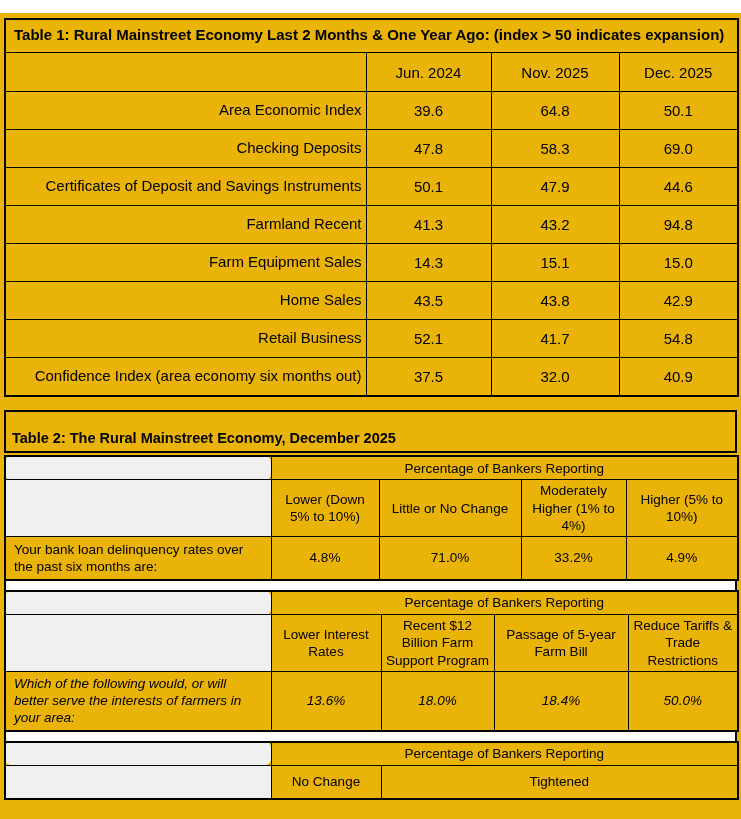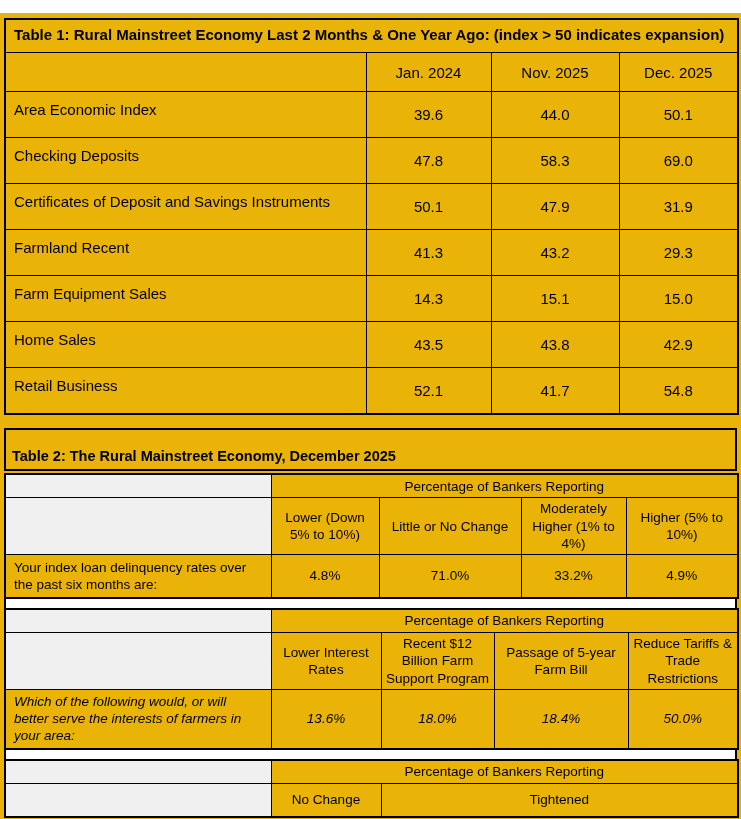--- a/index.html
+++ b/index.html
@@ -42,22 +42,22 @@
     height: 34px;
     text-align: center;
     font-size: 15px;
     padding: 2px;
   }
   .t1 .data-row td {
     height: 31px;
     font-size: 15px;
   }
   .t1 .label-cell {
-    text-align: left;
-    padding: 2px 4px 12px 8px;
+    text-align: right;
+    padding: 2px 4px 4px 8px;
   }
   .t1 .num-cell {
     text-align: center;
     padding: 2px;
   }
   .gap-between-tables {
     height: 13px;
   }
   
   .t2-title-table {
@@ -70,20 +70,21 @@
     height: 18px;
   }
   .t2 td {
     font-size: 13.5px;
     line-height: 1.28;
   }
   .t2 .pct-row td {
     height: 20px;
     text-align: center;
     padding: 1px 16px;
+    border-radius: 6px;
   }
   .t2 .colhead-row td {
     text-align: center;
     padding: 2px 4px;
   }
   .t2 .s12-head { height: 48px; }
   .t2 .s3-head  { height: 28px; }
   .t2 .question-cell {
     text-align: left;
     padding: 3px 6px 3px 8px;
@@ -118,65 +119,71 @@
           <col style="width:125px">
           <col style="width:128px">
           <col style="width:119px">
       </colgroup>
       <tbody>
         <tr>
           <td colspan="4" class="title-cell">Table 1: Rural Mainstreet Economy Last 2 Months &amp; One Year Ago: (index &gt; 50 indicates expansion)</td>
         </tr>
         <tr class="head-row">
           <td></td>
-          <td>Jan. 2024</td>
+          <td>Jun. 2024</td>
           <td>Nov. 2025</td>
           <td>Dec. 2025</td>
         </tr>
         <tr class="data-row">
           <td class="label-cell">Area Economic Index</td>
           <td class="num-cell">39.6</td>
-          <td class="num-cell">44.0</td>
+          <td class="num-cell">64.8</td>
           <td class="num-cell">50.1</td>
         </tr>
         <tr class="data-row">
           <td class="label-cell">Checking Deposits</td>
           <td class="num-cell">47.8</td>
           <td class="num-cell">58.3</td>
           <td class="num-cell">69.0</td>
         </tr>
         <tr class="data-row">
           <td class="label-cell">Certificates of Deposit and Savings Instruments</td>
           <td class="num-cell">50.1</td>
           <td class="num-cell">47.9</td>
-          <td class="num-cell">31.9</td>
+          <td class="num-cell">44.6</td>
         </tr>
         <tr class="data-row">
           <td class="label-cell">Farmland Recent</td>
           <td class="num-cell">41.3</td>
           <td class="num-cell">43.2</td>
-          <td class="num-cell">29.3</td>
+          <td class="num-cell">94.8</td>
         </tr>
         <tr class="data-row">
           <td class="label-cell">Farm Equipment Sales</td>
           <td class="num-cell">14.3</td>
           <td class="num-cell">15.1</td>
           <td class="num-cell">15.0</td>
         </tr>
         <tr class="data-row">
           <td class="label-cell">Home Sales</td>
           <td class="num-cell">43.5</td>
           <td class="num-cell">43.8</td>
           <td class="num-cell">42.9</td>
         </tr>
         <tr class="data-row">
           <td class="label-cell">Retail Business</td>
           <td class="num-cell">52.1</td>
           <td class="num-cell">41.7</td>
           <td class="num-cell">54.8</td>
+        </tr>
+        <tr class="data-row">
+          <td class="label-cell">Confidence Index (area economy six months out)</td>
+          <td class="num-cell">37.5</td>
+          <td class="num-cell">32.0</td>
+          <td class="num-cell">40.9</td>
         </tr>
       </tbody>
     </table>
 
     <div class="gap-between-tables"></div>
 
     <table class="t2-title-table">
       <tbody>
         <tr>
           <td class="t2-title-cell">Table 2: The Rural Mainstreet Economy, December 2025</td>
@@ -198,21 +205,21 @@
           <td colspan="4">Percentage of Bankers Reporting</td>
         </tr>
         <tr class="colhead-row">
           <td class="gray-cell s12-head"></td>
           <td class="s12-head">Lower (Down 5% to 10%)</td>
           <td class="s12-head">Little or No Change</td>
           <td class="s12-head">Moderately Higher (1% to 4%)</td>
           <td class="s12-head">Higher (5% to 10%)</td>
         </tr>
         <tr class="row-s1">
-          <td class="question-cell">Your index loan delinquency rates over the past six months are:</td>
+          <td class="question-cell">Your bank loan delinquency rates over the past six months are:</td>
           <td class="val-cell">4.8%</td>
           <td class="val-cell">71.0%</td>
           <td class="val-cell">33.2%</td>
           <td class="val-cell">4.9%</td>
         </tr>
       </tbody>
     </table>
 
     <div class="section-spacer"></div>
 

